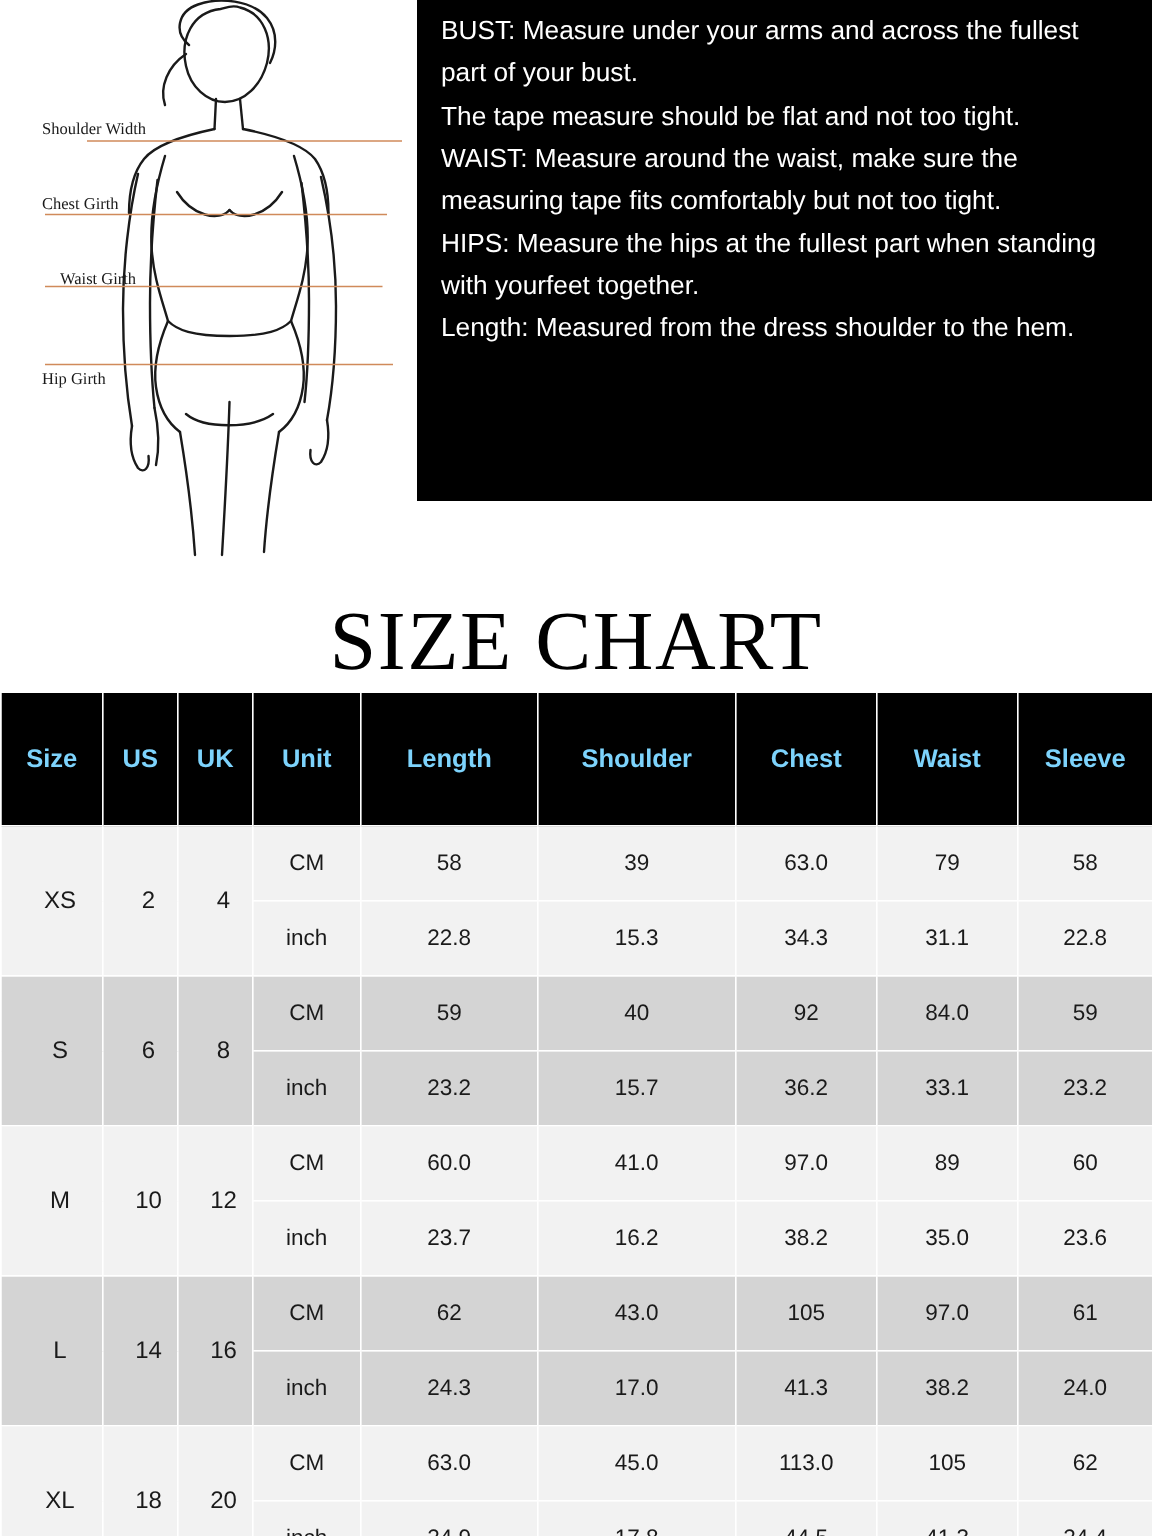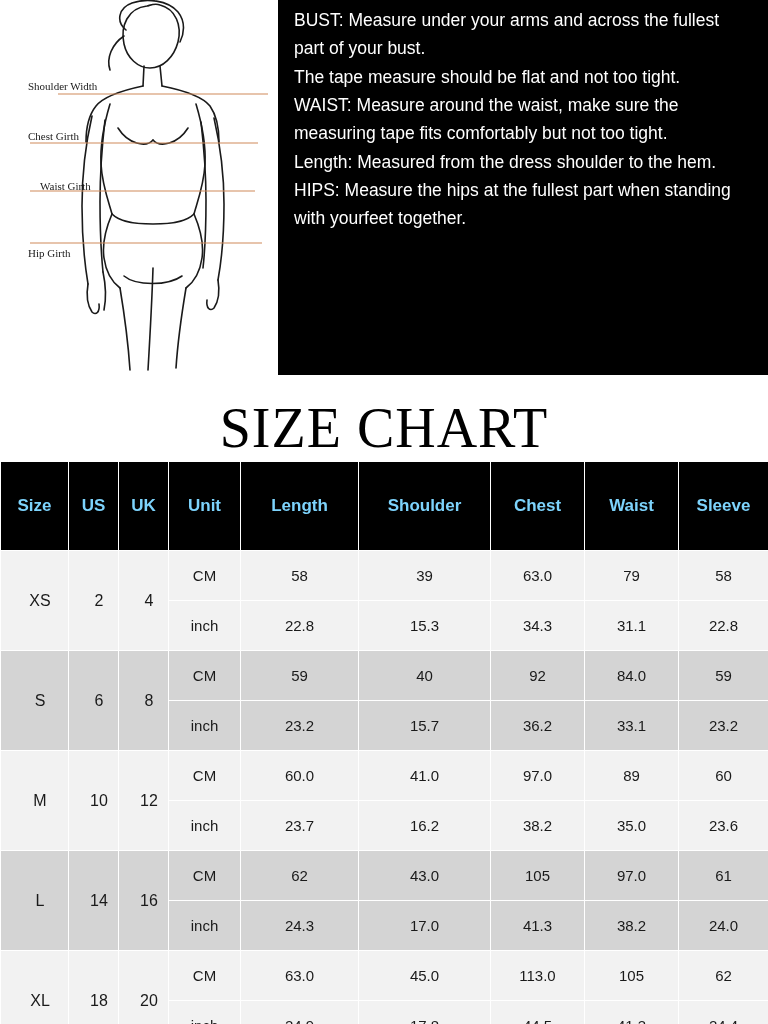--- a/index.html
+++ b/index.html
@@ -43,21 +43,21 @@
   }
   .lbl-shoulder { left: 28px; top: 80px; }
   .lbl-chest    { left: 28px; top: 130px; }
   .lbl-waist    { left: 26px; top: 180px; margin-left: 14px; }
   .lbl-hip      { left: 28px; top: 247px; }
 
   .info-pane {
     background: #000000;
     color: #ffffff;
     width: 490px;
-    height: 375px;
+    height: 334px;
     flex: 0 0 490px;
     padding: 6px 16px 0 16px;
     box-sizing: border-box;
     overflow: hidden;
   }
   .info-pane p {
     margin: 0 0 0 0;
     font-size: 17.5px;
     line-height: 1.62;
     font-family: "Liberation Sans", sans-serif;
@@ -181,22 +181,22 @@
     <div class="measure-label lbl-shoulder">Shoulder Width</div>
     <div class="measure-label lbl-chest">Chest Girth</div>
     <div class="measure-label lbl-waist">Waist Girth</div>
     <div class="measure-label lbl-hip">Hip Girth</div>
   </div>
 
   <div class="info-pane">
     <p>BUST: Measure under your arms and across the fullest part of your bust.</p>
     <p>The tape measure should be flat and not too tight.</p>
     <p>WAIST: Measure around the waist, make sure the measuring tape fits comfortably but not too tight.</p>
+    <p>HIPS: Measure the hips at the fullest part when standing with yourfeet together.</p>
     <p>Length: Measured from the dress shoulder to the hem.</p>
-    <p>HIPS: Measure the hips at the fullest part when standing with yourfeet together.</p>
   </div>
 </div>
 
 <div class="title-wrap">
   <div class="title">SIZE CHART</div>
 </div>
 
 <table>
   <colgroup>
     <col class="c-size">

